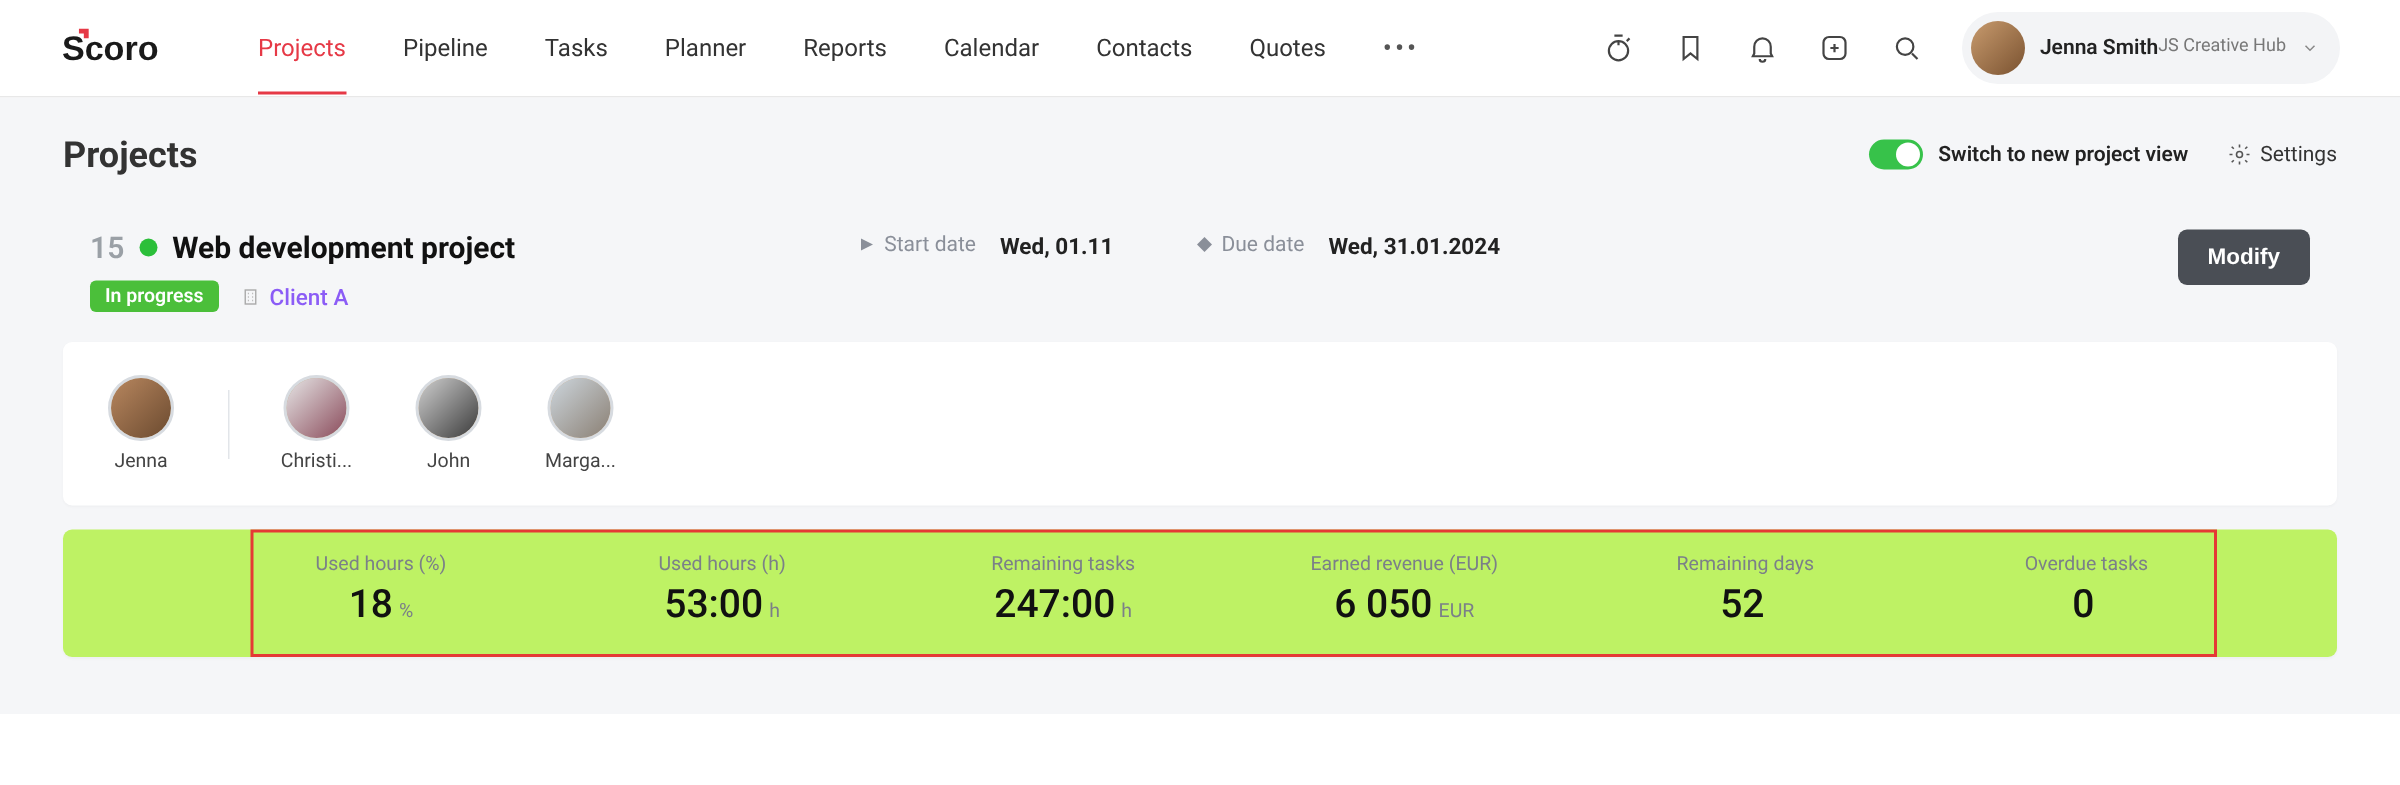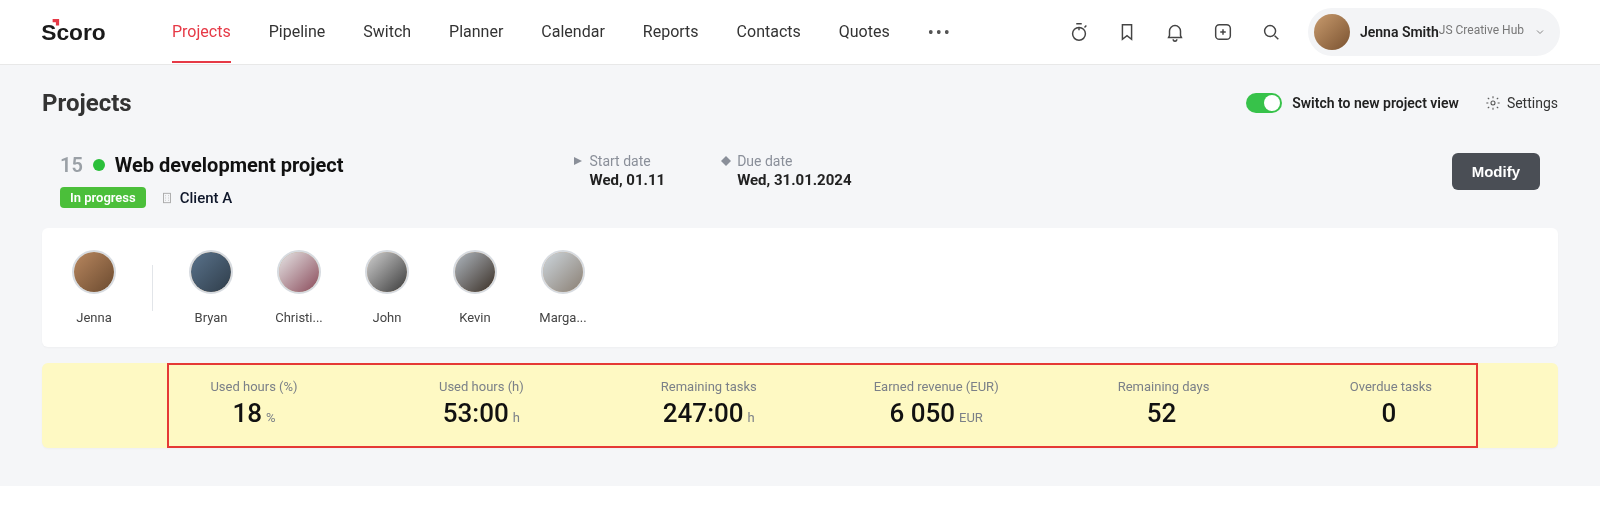--- a/index.html
+++ b/index.html
@@ -39,80 +39,80 @@
 
 
 .project-card { background: #f5f6f8; margin-top: 20px; padding: 16px 18px 0 18px; display: flex; align-items: flex-start; }
 .proj-left {}
 .proj-title-row { display: flex; align-items: center; gap: 10px; font-size: 20px; font-weight: 700; }
 .proj-num { color: #9aa0a6; font-weight: 600; }
 .proj-dot { width: 12px; height: 12px; border-radius: 50%; background: #2bbf3a; display: inline-block; }
 .proj-name { color: #111; }
 .proj-meta-row { margin-top: 10px; display: flex; align-items: center; gap: 14px; }
 .badge { background: #4bbf3a; color: #fff; font-size: 13px; font-weight: 600; border-radius: 4px; padding: 3px 10px; }
-.client { display: flex; align-items: center; gap: 6px; color: #0f172a; font-size: 15px; font-weight: 500; }
+.client { display: flex; align-items: center; gap: 6px; color: #8b5cf6; font-size: 15px; font-weight: 500; }
 .client svg { width: 14px; height: 14px; stroke: #aaa; fill: none; stroke-width: 1.6; }
 
 .proj-dates { display: flex; gap: 56px; margin-left: 230px; }
-.date-block { display: flex; flex-direction: column; }
+.date-block { display: flex; flex-direction: row; }
 .date-label { display: flex; align-items: center; gap: 6px; color: #8a8f99; font-size: 14px; }
 .date-label svg { width: 10px; height: 10px; fill: #8a8f99; }
 .date-val { font-size: 15px; font-weight: 700; color: #222; margin-top: 2px; margin-left: 16px; }
 
 .modify-btn { margin-left: auto; background: #4a4e55; color: #fff; font-size: 15px; font-weight: 600; border: none; border-radius: 6px; padding: 10px 20px; cursor: pointer; }
 
 
 .white-card { background: #fff; border-radius: 6px; margin-top: 20px; padding: 22px 22px 22px 22px; display: flex; align-items: flex-end; box-shadow: 0 1px 2px rgba(0,0,0,0.03); }
 .members-row { display: flex; align-items: center; gap: 28px; }
 .member { display: flex; flex-direction: column; align-items: center; width: 60px; }
 .member-av { width: 44px; height: 44px; border-radius: 50%; border: 2px solid #d7dbe0; background: #c9b8a3; display: flex; align-items: center; justify-content: center; overflow: hidden; }
 .member-av.m0 .inner { width: 100%; height: 100%; border-radius: 50%; background: linear-gradient(135deg, #b8875f, #6b4a2f); }
 .member-av.m1 .inner { width: 100%; height: 100%; border-radius: 50%; background: linear-gradient(135deg, #5a738c, #2f3d4a); }
 .member-av.m2 .inner { width: 100%; height: 100%; border-radius: 50%; background: linear-gradient(135deg, #e6e6e6, #8a4a5a); }
 .member-av.m3 .inner { width: 100%; height: 100%; border-radius: 50%; background: linear-gradient(135deg, #d0d0d0, #3a3a3a); }
 .member-av.m4 .inner { width: 100%; height: 100%; border-radius: 50%; background: linear-gradient(135deg, #b0b8c0, #3a2f26); }
 .member-av.m5 .inner { width: 100%; height: 100%; border-radius: 50%; background: linear-gradient(135deg, #cdd6dd, #8a7f73); }
-.member-name { font-size: 13px; color: #444; margin-top: 16px; white-space: nowrap; overflow: hidden; text-overflow: ellipsis; max-width: 60px; text-align: center; }
+.member-name { font-size: 13px; color: #444; margin-top: 6px; white-space: nowrap; overflow: hidden; text-overflow: ellipsis; max-width: 60px; text-align: center; }
 .vline { width: 1px; height: 46px; background: #e2e5e9; }
 
 .progress-area { margin-left: auto; width: 360px; text-align: right; }
 .est-label { font-size: 14px; color: #8a8f99; }
 .est-val { font-size: 15px; font-weight: 700; color: #222; margin-left: 4px; }
 .progress-bar { margin-top: 8px; display: flex; height: 8px; border-radius: 4px; overflow: hidden; width: 100%; }
 .seg { height: 100%; }
 .seg.blue { background: #1e88ff; }
 .seg.yellow { background: #ffc107; }
 .seg.red { background: #ff5d6a; }
 
 
-.metrics-card { background: #fef9c3; border-radius: 6px; margin-top: 16px; padding: 0 0; position: relative; box-shadow: 0 1px 2px rgba(0,0,0,0.03); }
+.metrics-card { background: #bef264; border-radius: 6px; margin-top: 16px; padding: 0 0; position: relative; box-shadow: 0 1px 2px rgba(0,0,0,0.03); }
 .metrics-inner { margin: 8px 80px 8px 125px; border: 2px solid #e53935; padding: 14px 20px 18px 20px; display: flex; justify-content: space-between; }
 .metric { display: flex; flex-direction: column; align-items: center; text-align: center; min-width: 130px; }
 .metric-label { font-size: 13px; color: #7b8088; margin-bottom: 4px; }
 .metric-val { font-size: 26px; color: #111; font-weight: 500; }
 .metric-unit { font-size: 13px; color: #7b8088; margin-left: 4px; }
 
 </style>
 </head>
 <body>
 
 <div class="topnav">
   <div class="logo">
     <svg viewBox="0 0 120 32" width="100" height="26">
       <path d="M14 4 L14 0 L22 0 L22 8 L18 8 L18 4 Z" fill="#e63946"></path>
       <text x="0" y="26" font-family="Arial" font-weight="700" font-size="28" fill="#1a1a1a">Scoro</text>
     </svg>
   </div>
   <div class="navitems">
     <div class="navitem active">Projects</div>
     <div class="navitem">Pipeline</div>
-    <div class="navitem">Switch</div>
+    <div class="navitem">Tasks</div>
     <div class="navitem">Planner</div>
+    <div class="navitem">Reports</div>
     <div class="navitem">Calendar</div>
-    <div class="navitem">Reports</div>
     <div class="navitem">Contacts</div>
     <div class="navitem">Quotes</div>
     <div class="nav-more">•••</div>
   </div>
 
   <div class="nav-right">
     <div class="iconbtn">
       <svg viewBox="0 0 24 24">
           <circle cx="12" cy="14" r="7"></circle>
           <path d="M9 3h6"></path>
@@ -225,42 +225,30 @@
   <div class="white-card">
     <div class="members-row">
       <div class="member">
         <div class="member-av m0">
             <div class="inner"></div>
           </div>
         <div class="member-name">Jenna</div>
       </div>
       <div class="vline"></div>
       <div class="member">
-        <div class="member-av m1">
-            <div class="inner"></div>
-          </div>
-        <div class="member-name">Bryan</div>
-      </div>
-      <div class="member">
         <div class="member-av m2">
             <div class="inner"></div>
           </div>
         <div class="member-name">Christi...</div>
       </div>
       <div class="member">
         <div class="member-av m3">
             <div class="inner"></div>
           </div>
         <div class="member-name">John</div>
-      </div>
-      <div class="member">
-        <div class="member-av m4">
-            <div class="inner"></div>
-          </div>
-        <div class="member-name">Kevin</div>
       </div>
       <div class="member">
         <div class="member-av m5">
             <div class="inner"></div>
           </div>
         <div class="member-name">Marga...</div>
       </div>
     </div>
 
   </div>

